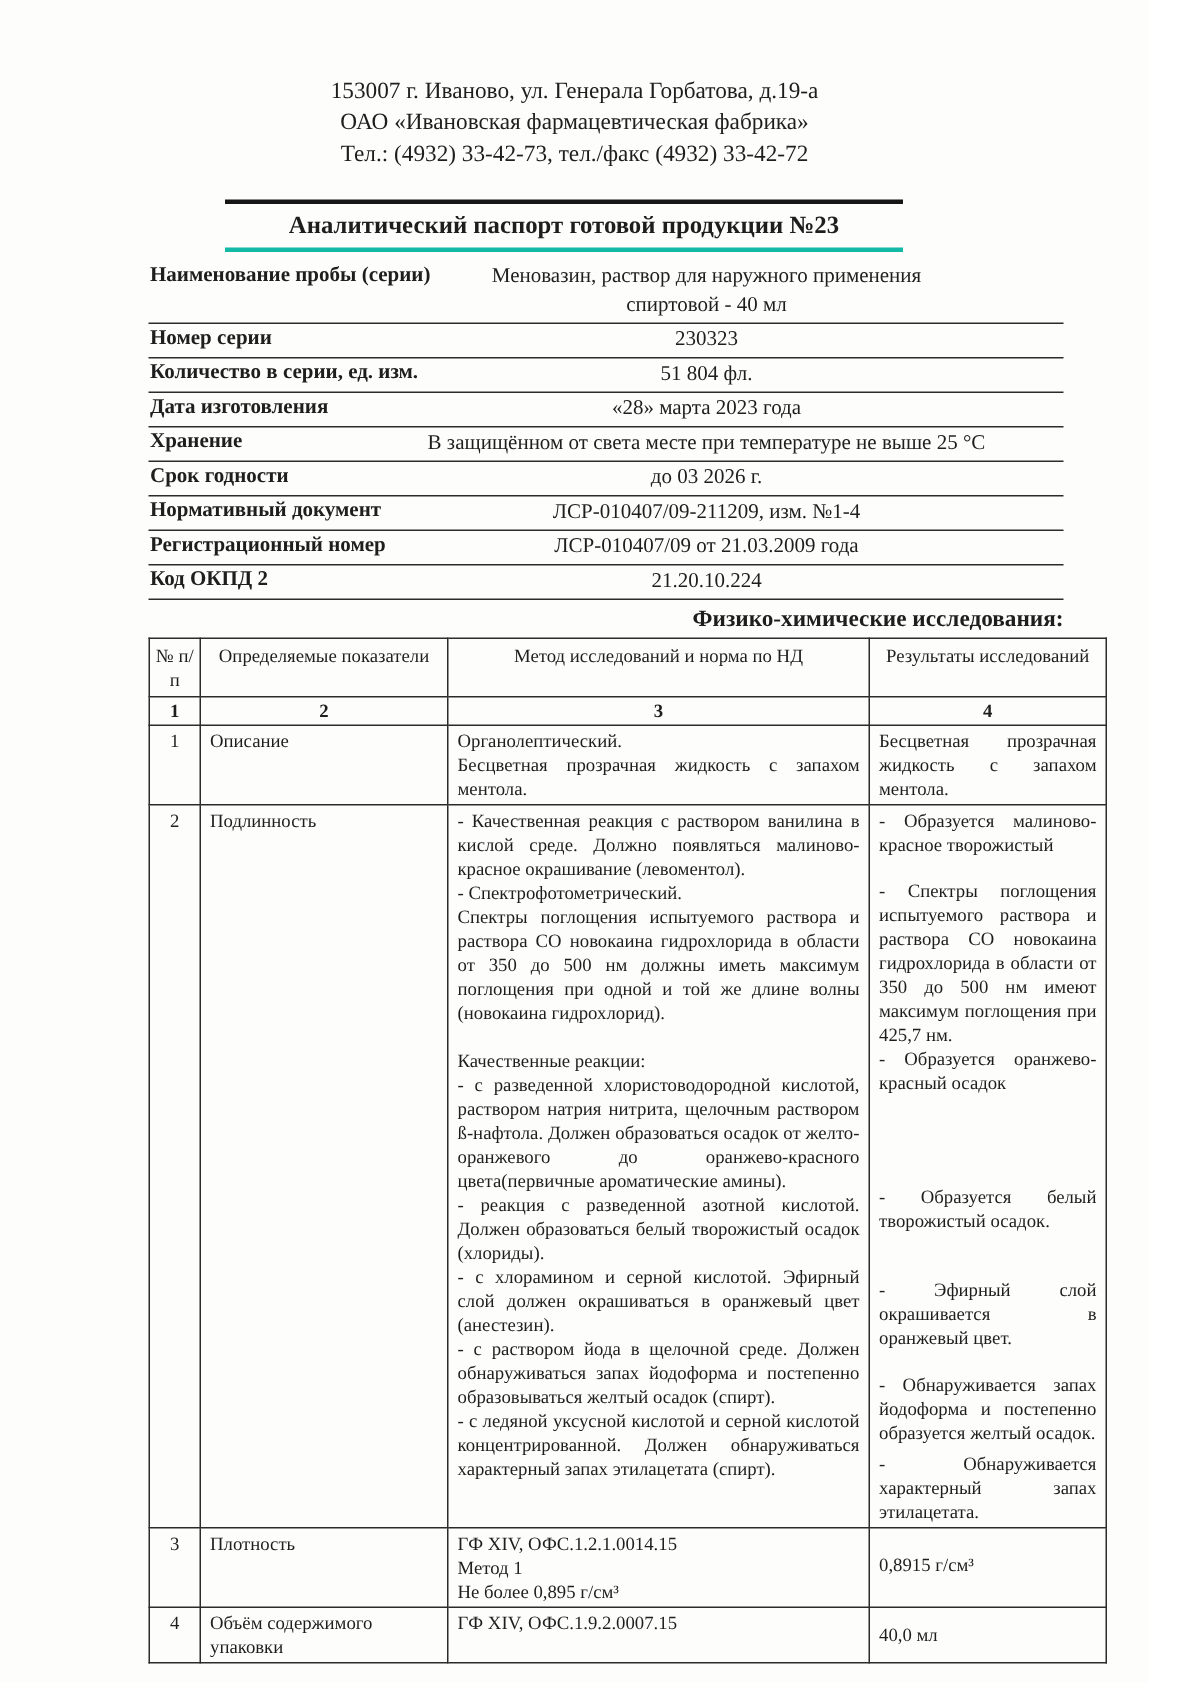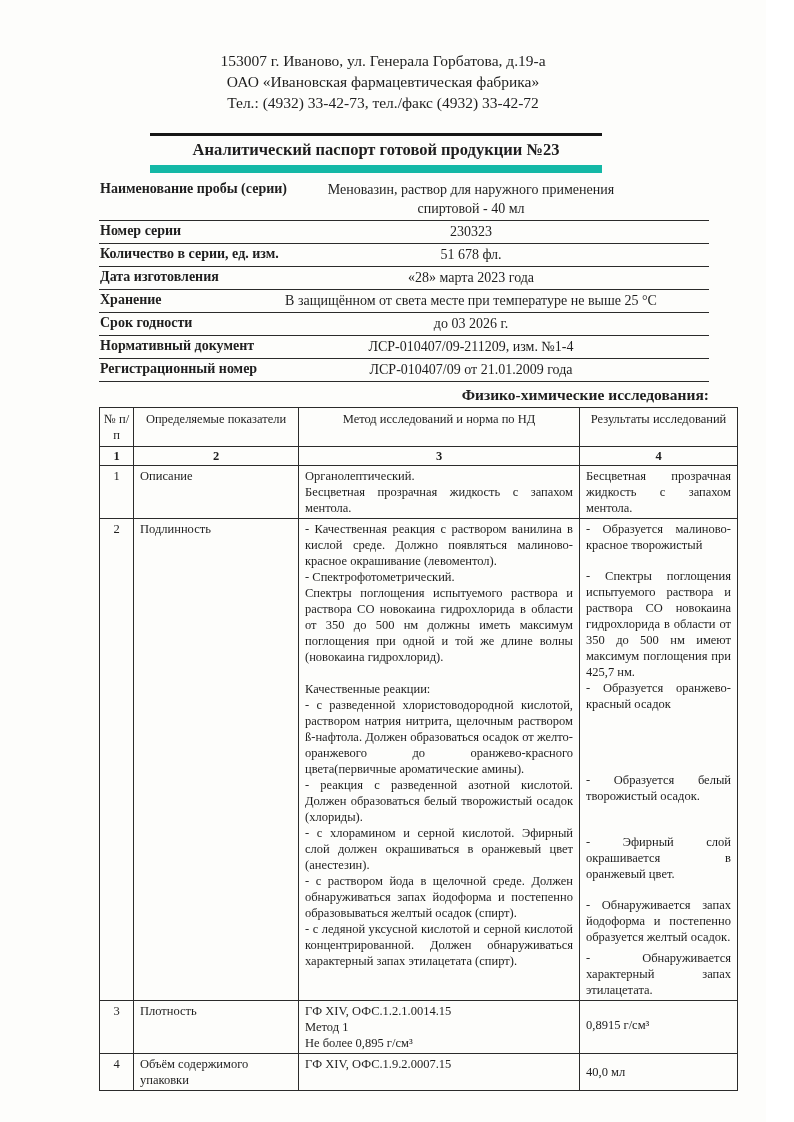--- a/index.html
+++ b/index.html
@@ -10,21 +10,21 @@
     font-family:"Liberation Serif","DejaVu Serif",serif;
     color:#1e1e1e;
     overflow:hidden;
   }
   
   .letterhead{padding-top:50px;text-align:center;font-size:15.5px;line-height:21px;}
   
   .title-bar{
     margin:20px 164px 0 150px;
     border-top:3px solid #161616;
-    border-bottom:8px solid #14b8a6;
+    border-bottom:3px solid #14b8a6;
     text-align:center;
     font-weight:bold;
     font-size:16.5px;
     padding:4px 0 5px 0;
   }
   
   .props{margin:6px 57px 0 99px;}
   .prop-row{
     position:relative;
     border-bottom:1.6px solid #2b2b2b;
@@ -96,41 +96,45 @@
       <div class="prop-label">Наименование пробы (серии)</div>
       <div class="prop-value">Меновазин, раствор для наружного применения
 спиртовой - 40 мл</div>
     </div>
     <div class="prop-row">
       <div class="prop-label">Номер серии</div>
       <div class="prop-value">230323</div>
     </div>
     <div class="prop-row">
       <div class="prop-label">Количество в серии, ед. изм.</div>
-      <div class="prop-value">51 678 фл.</div>
+      <div class="prop-value">51 804 фл.</div>
     </div>
     <div class="prop-row">
       <div class="prop-label">Дата изготовления</div>
       <div class="prop-value">«28» марта 2023 года</div>
     </div>
     <div class="prop-row">
       <div class="prop-label">Хранение</div>
       <div class="prop-value">В защищённом от света месте при температуре не выше 25 °С</div>
     </div>
     <div class="prop-row">
       <div class="prop-label">Срок годности</div>
       <div class="prop-value">до 03 2026 г.</div>
     </div>
     <div class="prop-row">
       <div class="prop-label">Нормативный документ</div>
       <div class="prop-value">ЛСР-010407/09-211209, изм. №1-4</div>
     </div>
     <div class="prop-row">
       <div class="prop-label">Регистрационный номер</div>
-      <div class="prop-value">ЛСР-010407/09 от 21.01.2009 года</div>
+      <div class="prop-value">ЛСР-010407/09 от 21.03.2009 года</div>
+    </div>
+    <div class="prop-row">
+      <div class="prop-label">Код ОКПД 2</div>
+      <div class="prop-value">21.20.10.224</div>
     </div>
   </div>
 
   <div class="section-title">Физико-химические исследования:</div>
 
   <table class="main">
     <colgroup>
         <col class="c1">
         <col class="c2">
         <col class="c3">

